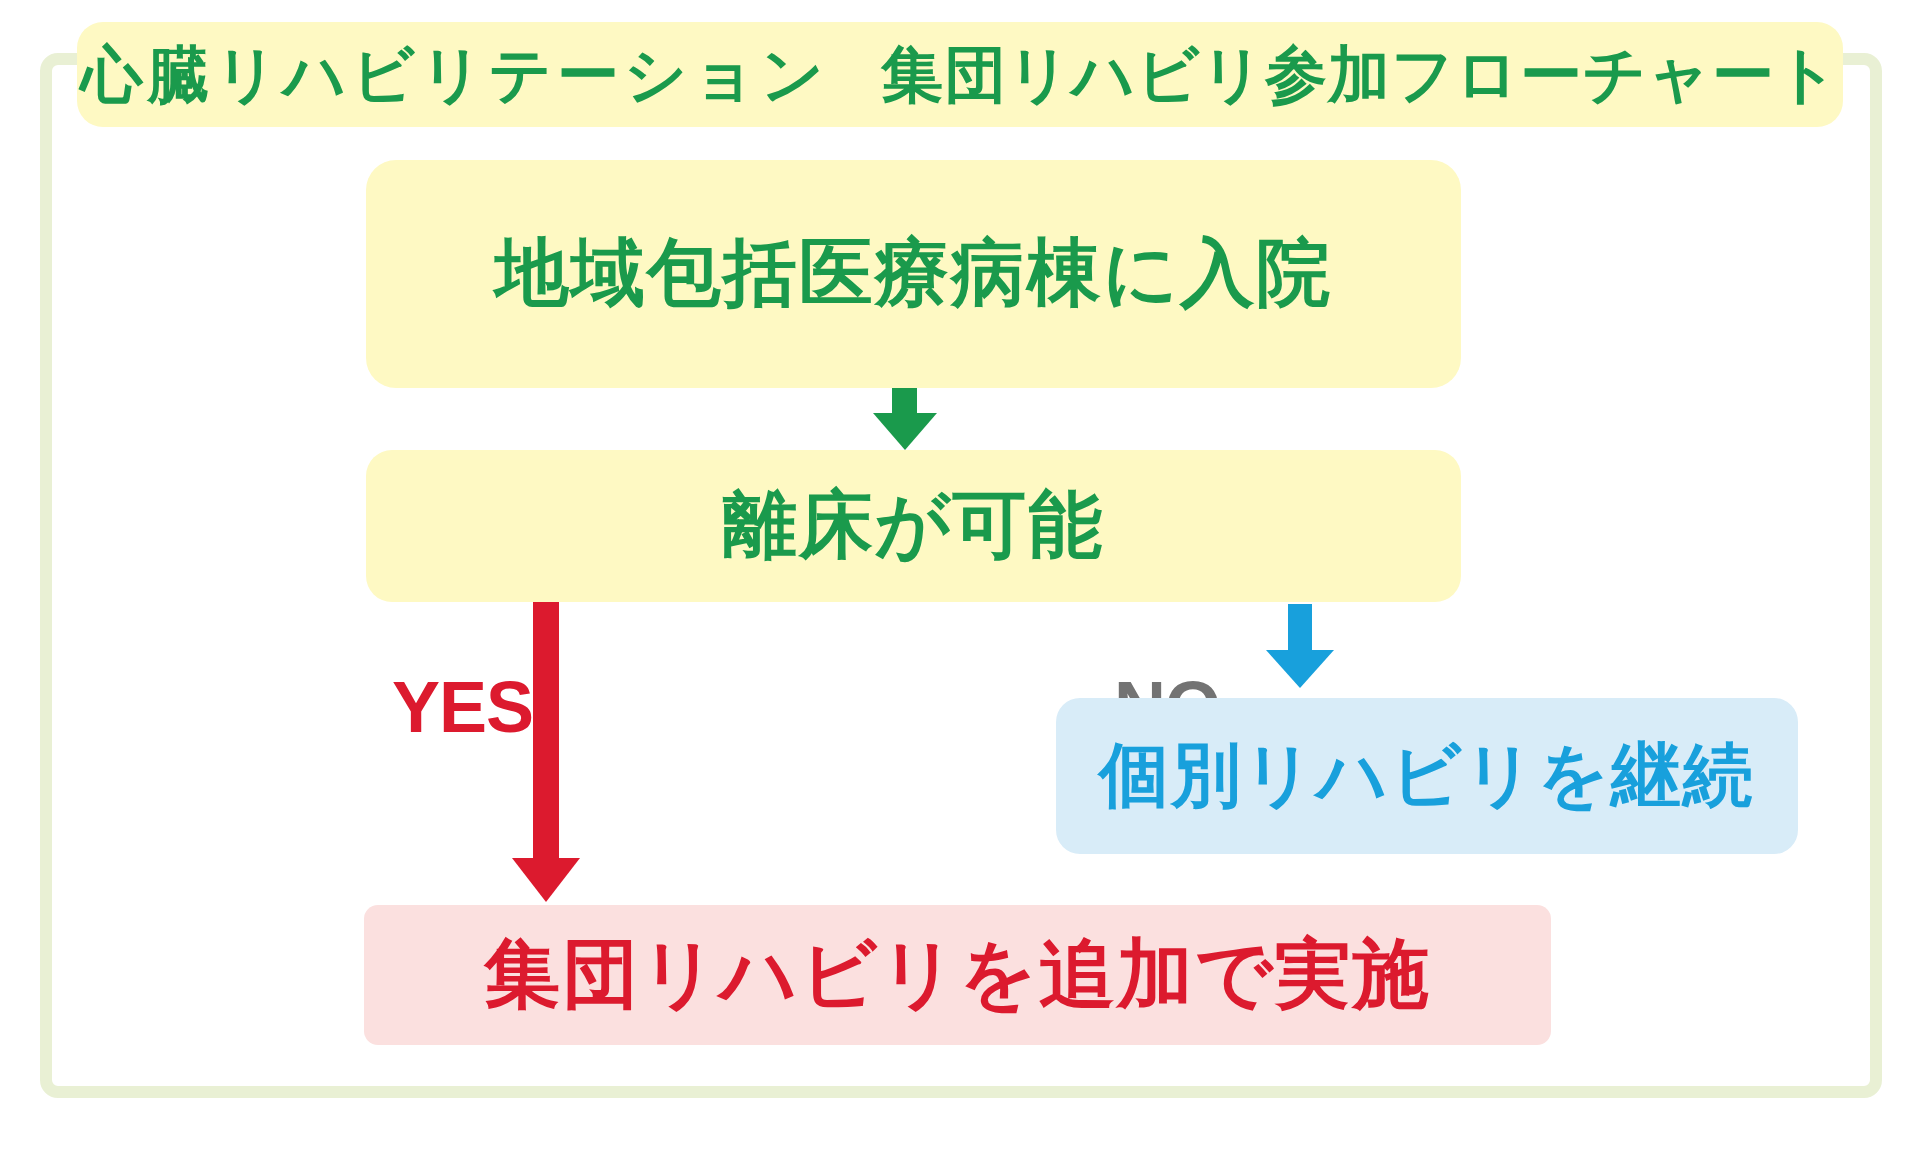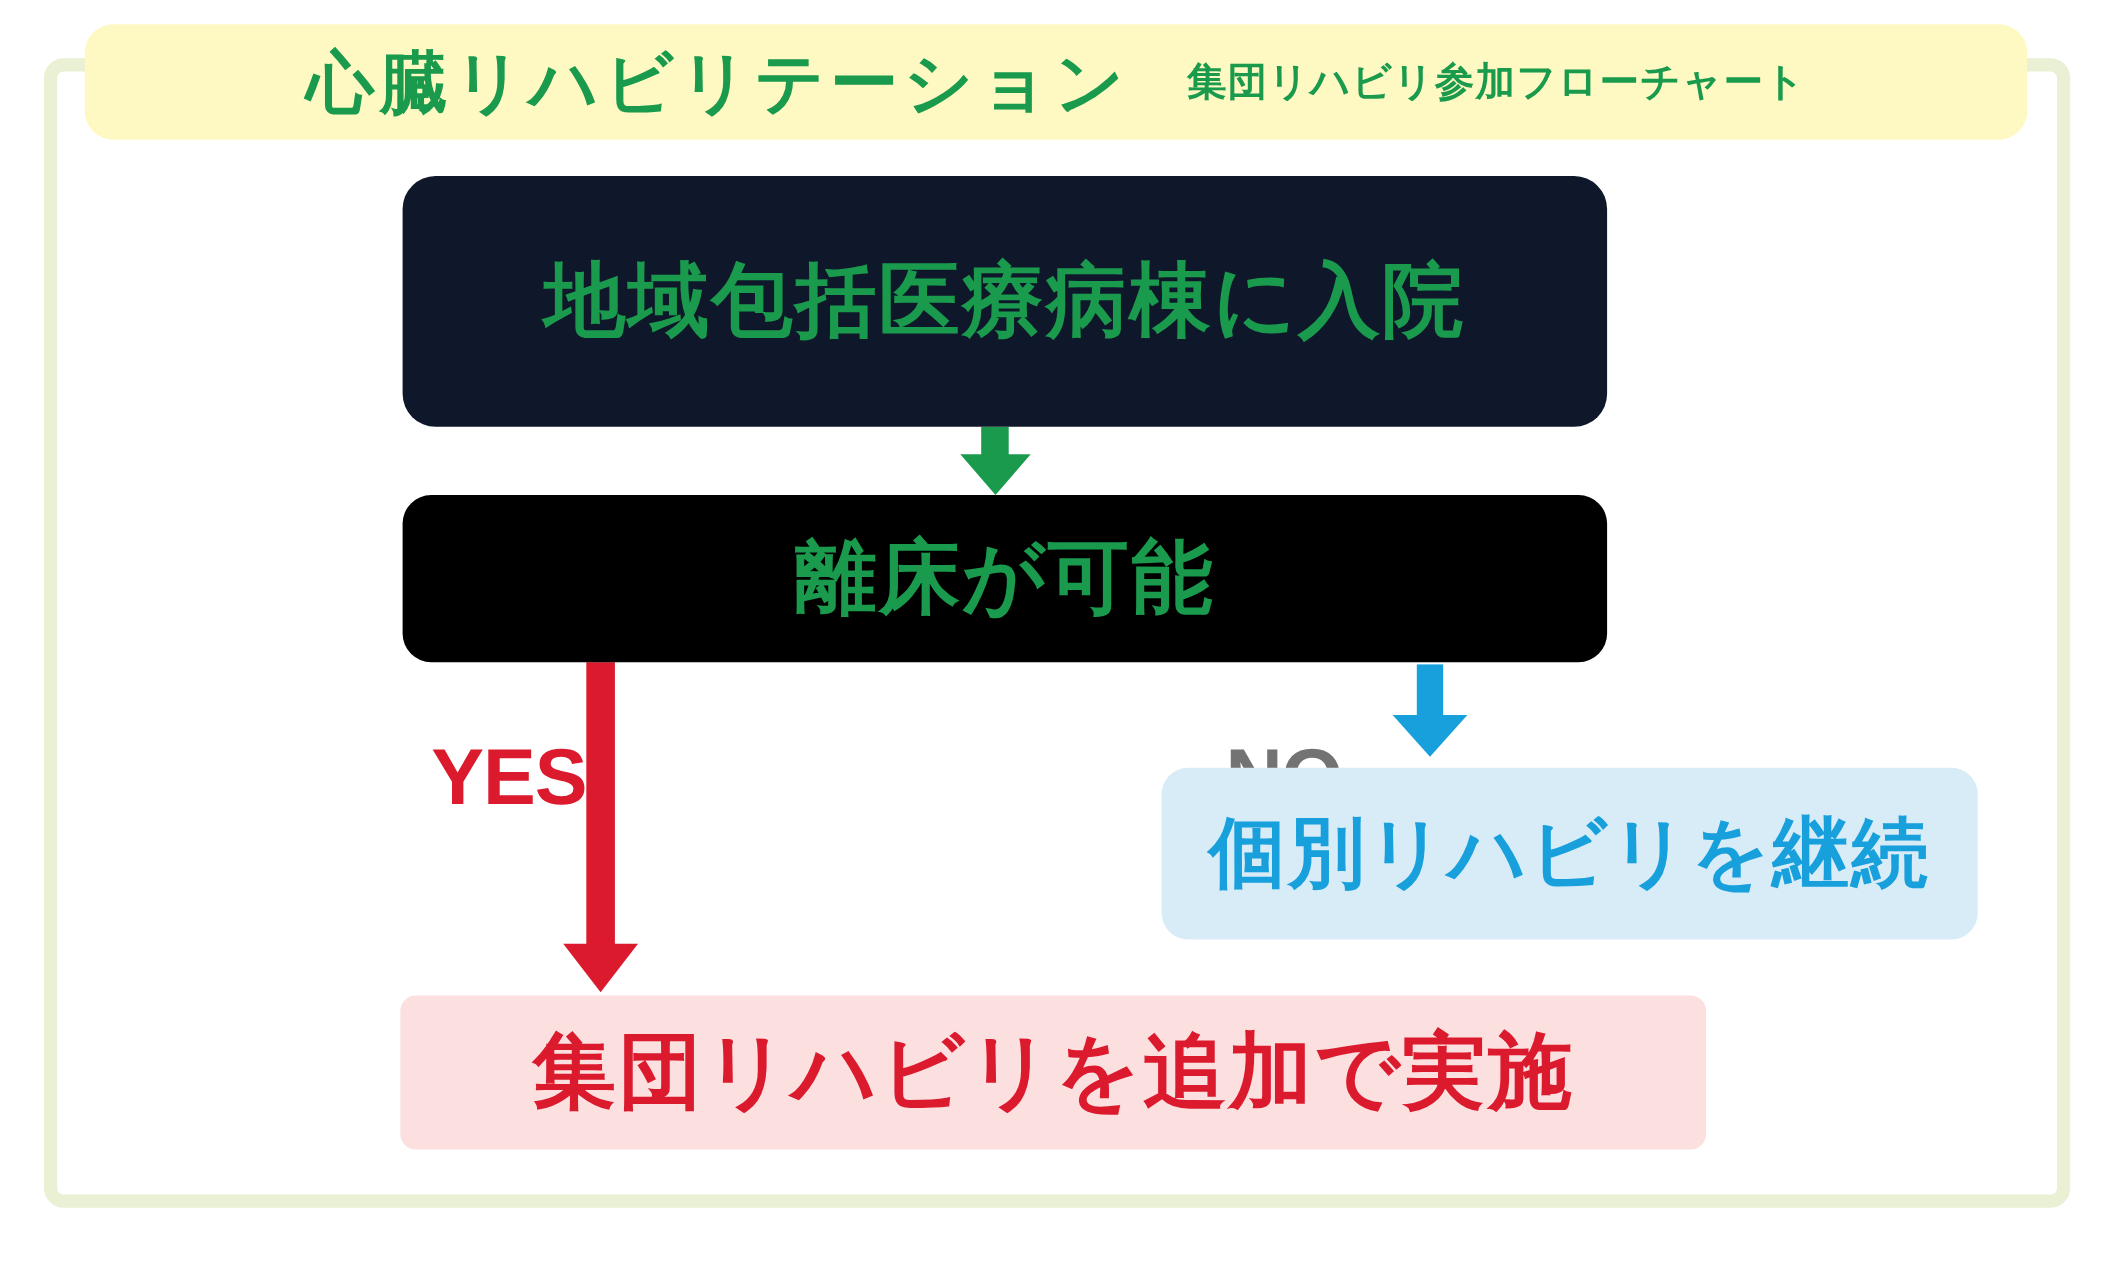--- a/index.html
+++ b/index.html
@@ -43,21 +43,21 @@
   }
   .title-main {
     color: #1a9a4c;
     font-size: 62px;
     font-weight: bold;
     letter-spacing: 5px;
     white-space: nowrap;
   }
   .title-sub {
     color: #1a9a4c;
-    font-size: 36px;
+    font-size: 62px;
     font-weight: bold;
     letter-spacing: 1px;
     white-space: nowrap;
   }
   
   .flow-box {
     position: absolute;
     display: flex;
     align-items: center;
     justify-content: center;
@@ -65,28 +65,28 @@
     z-index: 1;
   }
   .flow-box .box-label {
     font-weight: bold;
     letter-spacing: 2px;
     white-space: nowrap;
   }
   .box-admission {
     left: 366px; top: 160px;
     width: 1095px; height: 228px;
-    background: #0f172a;
+    background: #fef9c3;
     border-radius: 30px;
   }
   .box-admission .box-label { color: #1a9a4c; font-size: 74px; }
   .box-mobilization {
     left: 366px; top: 450px;
     width: 1095px; height: 152px;
-    background: #000000;
+    background: #fef9c3;
     border-radius: 26px;
   }
   .box-mobilization .box-label { color: #1a9a4c; font-size: 74px; }
   .box-individual {
     left: 1056px; top: 698px;
     width: 742px; height: 156px;
     background: #d8ecf8;
     border-radius: 24px;
   }
   .box-individual .box-label { color: #18a0dc; font-size: 70px; }

